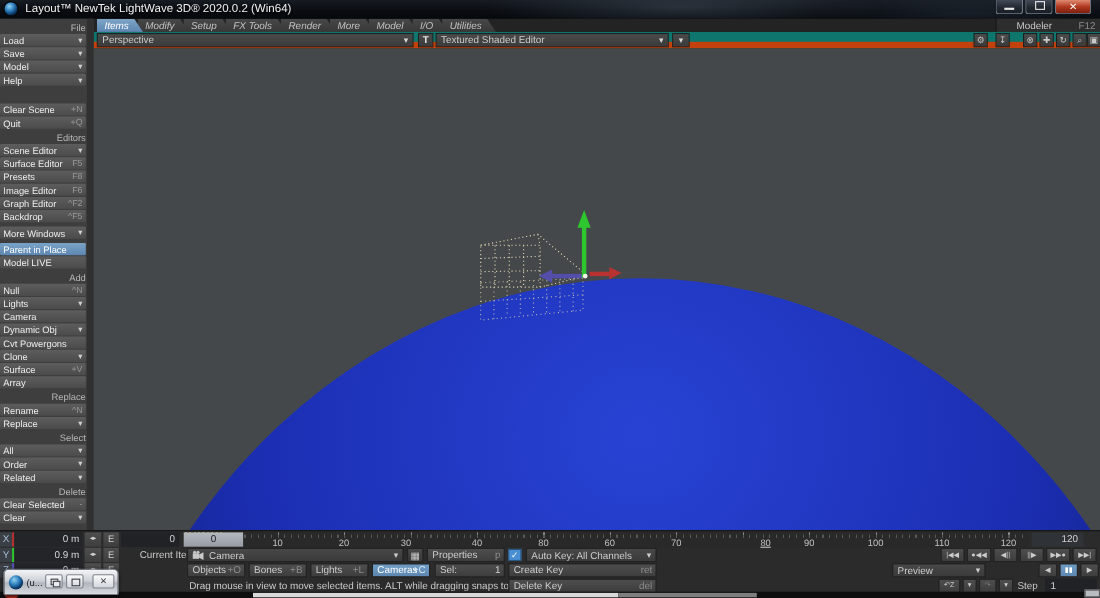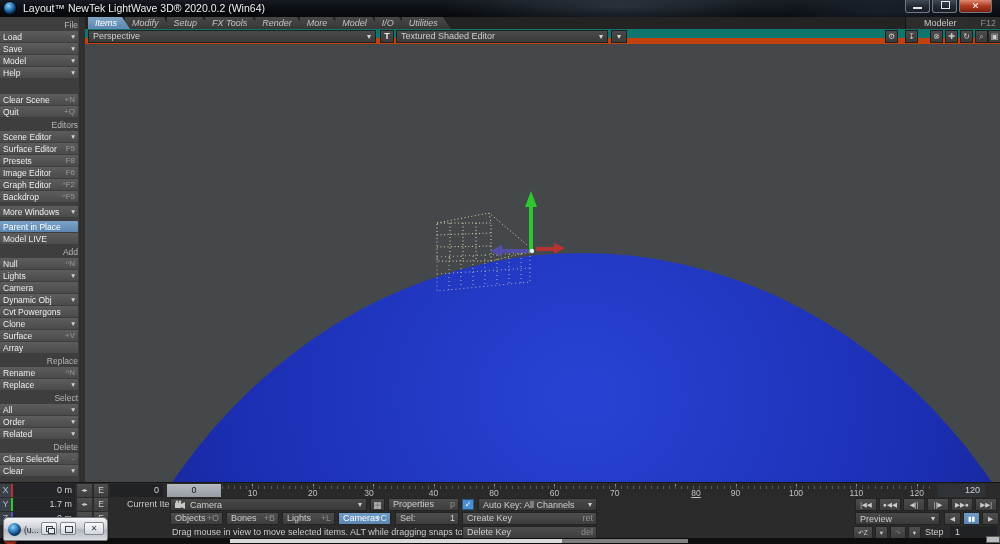--- a/index.html
+++ b/index.html
@@ -108,21 +108,21 @@
   #itemlist-btn{left:370px;width:15px;justify-content:center;}
   .panel-dd{position:absolute;top:0;height:13px;background:linear-gradient(#484848,#3a3a3a);
     border:1px solid #222222;box-sizing:border-box;color:#cccccc;font-size:9px;display:flex;
     align-items:center;padding:0 4px;}
   .panel-dd .chev{margin-left:auto;font-size:8px;}
   #autokey-check{position:absolute;left:462px;top:1px;width:12px;height:11px;background:var(--check);
     border:1px solid #2a567e;box-sizing:border-box;color:#fff;font-size:8px;line-height:9px;text-align:center;}
   #autokey-dd{left:478px;width:119px;}
   #status-text{position:absolute;left:172px;top:0;font-size:9px;color:#c9c9c9;line-height:13px;white-space:nowrap;}
   .tr-btn{font-size:6.5px;text-align:center;}
-  #preview-dd{left:855px;width:85px;gap:24px;}
+  #preview-dd{left:811px;width:85px;gap:24px;}
   #step-field{position:absolute;left:950px;top:0;width:47px;height:13px;background:#202226;color:#d2d2d2;
     font-size:9px;line-height:13px;padding-left:5px;box-sizing:border-box;}
 
   
   #bottom-strip{left:0;top:538px;width:1000px;height:6px;background:#0e0e0e;}
   #strip-light{position:absolute;left:230px;top:1px;width:332px;height:4px;background:#d9d9d9;}
   #strip-mid{position:absolute;left:562px;top:1px;width:126px;height:4px;background:#7e7e7e;}
   #corner-box{left:986px;top:536px;width:14px;height:7px;background:#b9bdc1;border:1px solid #5a5a5a;box-sizing:border-box;}
   #red-sliver{left:4px;top:539px;width:13px;height:5px;background:#b23222;border-radius:0 0 4px 4px;}
 
@@ -414,21 +414,21 @@
           <span class="tick-label" style="left: 750.8px;">120</span>
         </div>
       <div id="scrubber">0</div>
     </div>
     <div id="end-field">120</div>
   </div>
 
   <div id="rowB" class="prow">
     <div class="axis-btn">Y</div>
     <div class="axis-bar" style="background:var(--axis-y)"></div>
-    <div class="val-field">1.7 m</div>
+    <div class="val-field">0.9 m</div>
     <div class="nudge">◂▸</div>
     <div class="ebtn">E</div>
     <span id="ci-label" style="left:127px">Current Item</span>
     <div id="camera-dd" class="panel-dd">
       <svg width="11" height="9" style="margin-right:4px">
         <rect x="0" y="3" width="6" height="5" fill="#c8c8c8"></rect>
         <polygon points="6,4 10,2 10,9 6,7" fill="#c8c8c8"></polygon>
         <circle cx="2" cy="2" r="1.4" fill="#c8c8c8"></circle>
           <circle cx="5" cy="2" r="1.4" fill="#c8c8c8"></circle>
       </svg>

